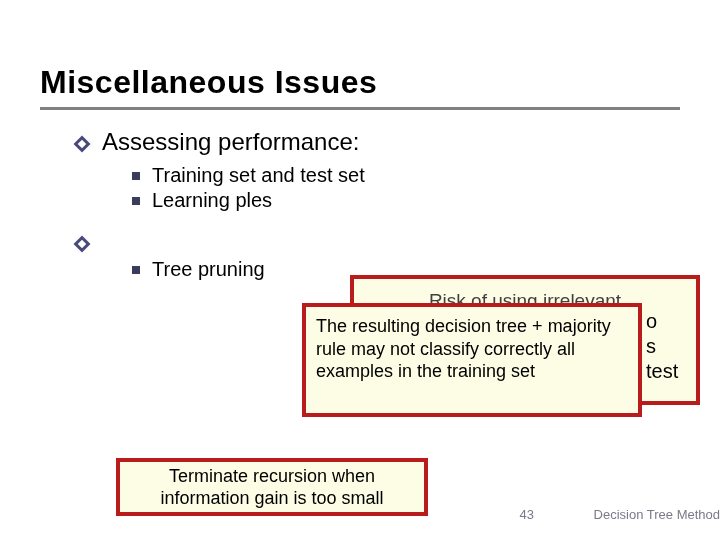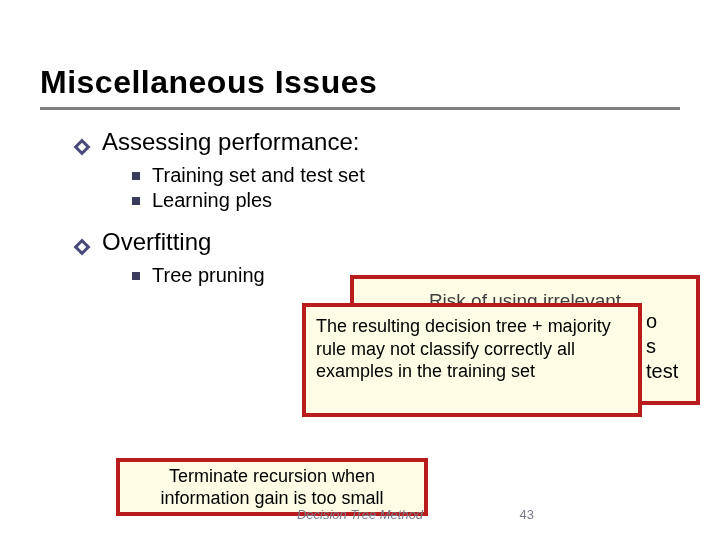--- a/index.html
+++ b/index.html
@@ -2,21 +2,21 @@
 <html><head>
 <meta charset="utf-8">
 <style>
   * { margin: 0; padding: 0; box-sizing: border-box; }
   html, body { width: 720px; height: 540px; font-family: Verdana, Geneva, sans-serif; background: #fff; overflow: hidden; }
   .slide { width: 584px; height: 540px; position: relative; padding: 28px 40px 20px 40px; }
   .title-block { margin-top: 36px; }
   .title { font-size: 32px; font-weight: bold; color: #000; letter-spacing: 0.5px; }
   .underline { height: 3px; background: #808080; width: 640px; margin-top: 6px; }
   .body { margin-top: 18px; margin-left: 36px; }
-  .lvl1 { display: flex; align-items: center; gap: 14px; margin-bottom: 8px; }
+  .lvl1 { display: flex; align-items: flex-start; gap: 14px; margin-bottom: 8px; }
   .lvl1 .txt { font-size: 24px; color: #000; }
   .diamond {
     width: 12px; height: 12px; background: #4a4a7a; transform: rotate(45deg);
     margin-top: 10px; flex-shrink: 0; position: relative;
   }
   .diamond::after {
     content: ""; position: absolute; inset: 3px; background: #fff; transform: rotate(0deg);
   }
   .diamond::before {
     content: ""; position: absolute; inset: 3px; background: #4a4a7a;
@@ -50,22 +50,22 @@
   .back-text-top {
     position: absolute; left: 360px; top: 290px; font-size: 19px; color: #404040;
     width: 330px; text-align: center;
   }
   .back-text-side {
     position: absolute; left: 646px; top: 309px; font-size: 20px; color: #000; line-height: 1.25;
     text-align: left;
   }
 
   .footer-center {
-    position: absolute; bottom: 18px; left: 0; width: 720px; text-align: center;
-    font-size: 13px; color: #7a7a8a; font-style: italic;
+    position: absolute; bottom: 18px; left: 0; width: 720px; text-align: right;
+    font-size: 13px; color: #7a7a8a;
   }
   .footer-right {
     position: absolute; bottom: 18px; right: 50px; font-size: 13px; color: #7a7a8a; margin-left: 18px;
   }
 </style>
 </head>
 <body>
 
 <div class="slide">
   <div class="title-block">
@@ -82,21 +82,20 @@
       <span class="sq"></span>
       <span class="txt">Training set and test set</span>
     </div>
     <div class="lvl2">
       <span class="sq"></span>
       <span class="txt">Learning ples</span>
     </div>
     <div class="gap"></div>
     <div class="lvl1">
       <span class="diamond"></span>
-      <span class="txt">Overfitting</span>
     </div>
     <div class="lvl2">
       <span class="sq"></span>
       <span class="txt">Tree pruning</span>
     </div>
   </div>
 
   <div class="callout back"></div>
   <div class="back-text-top">Risk of using irrelevant</div>
   <div class="back-text-side">

